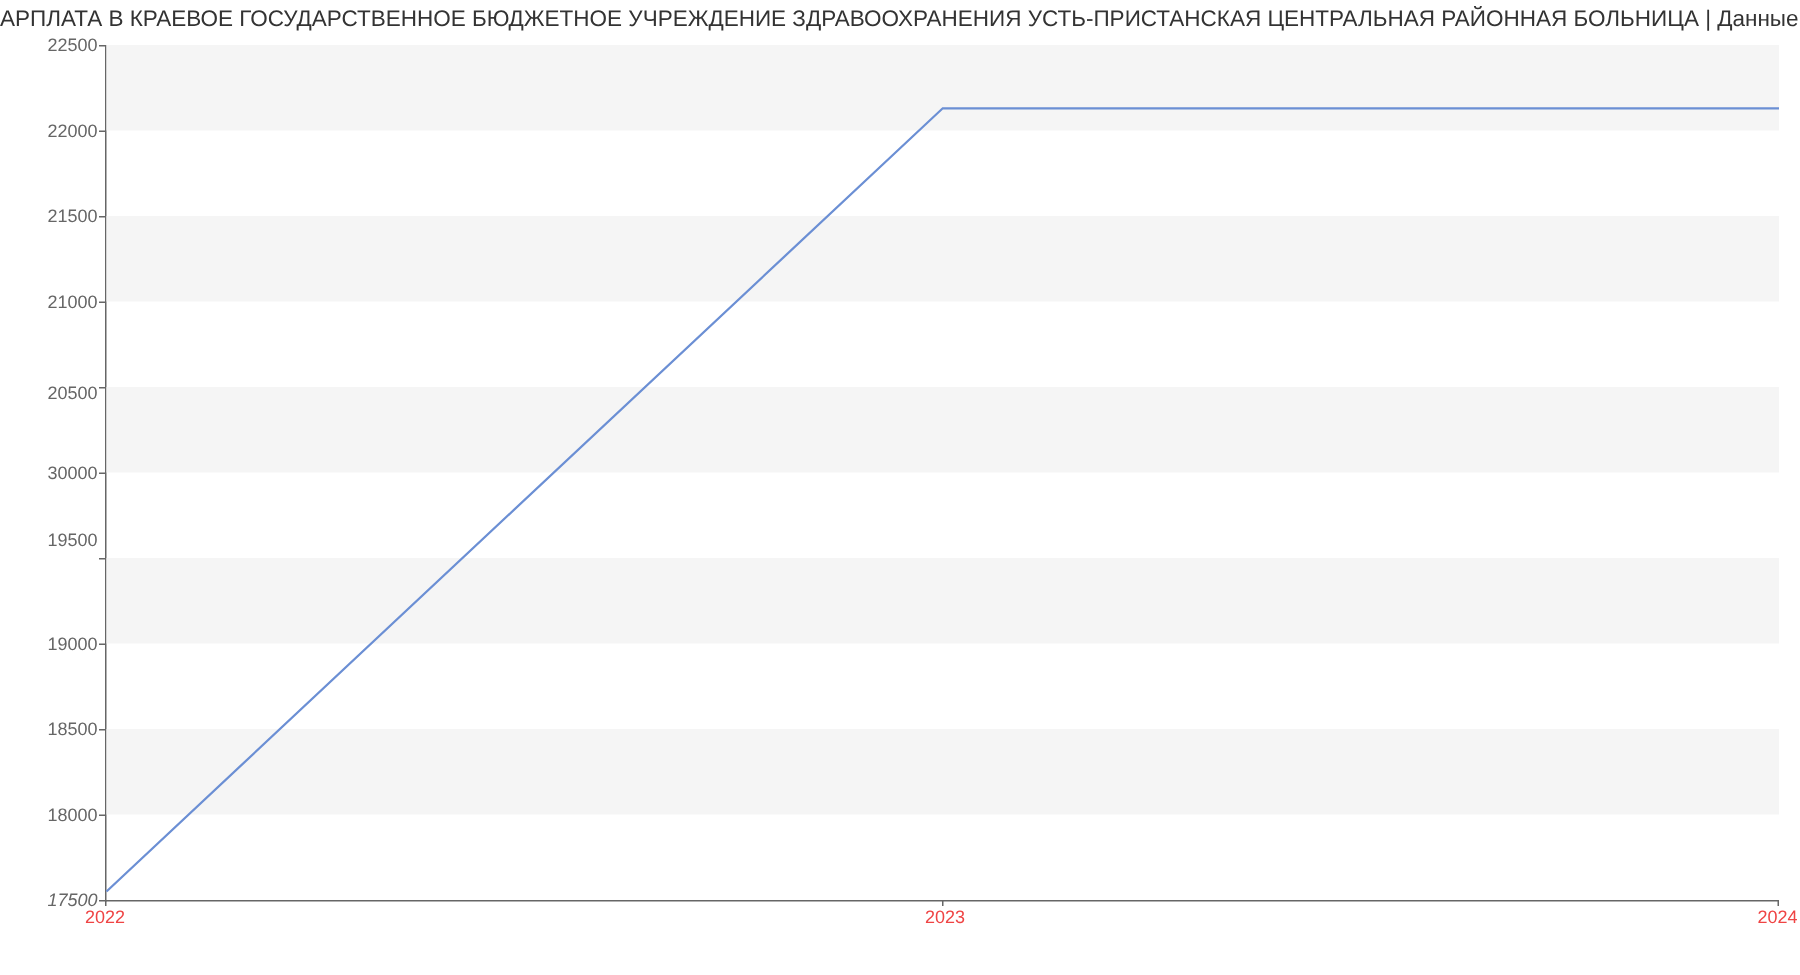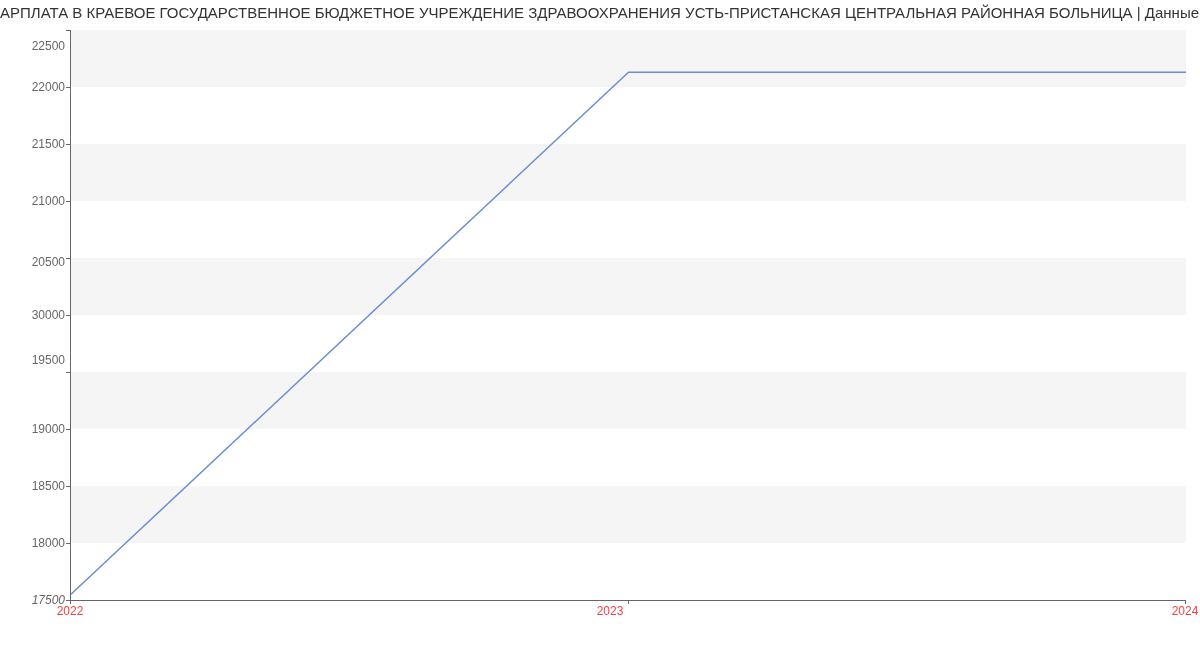--- a/index.html
+++ b/index.html
@@ -113,22 +113,22 @@
     <div class="y-tick-label" style="top: 315px;">30000</div>
     <div class="y-tick-mark" style="top: 315px;"></div>
     <div class="y-tick-label" style="top: 262px;">20500</div>
     <div class="y-tick-mark" style="top: 258px;"></div>
     <div class="y-tick-label" style="top: 201px;">21000</div>
     <div class="y-tick-mark" style="top: 201px;"></div>
     <div class="y-tick-label" style="top: 144px;">21500</div>
     <div class="y-tick-mark" style="top: 144px;"></div>
     <div class="y-tick-label" style="top: 87px;">22000</div>
     <div class="y-tick-mark" style="top: 87px;"></div>
-    <div class="y-tick-label" style="top: 46px;">22500</div>
+    <div class="y-tick-label" style="top: 30px;">22500</div>
     <div class="y-tick-mark" style="top: 30px;"></div>
     <div class="x-tick-label" style="left: 70px;">2022</div>
     <div class="x-tick-mark" style="left: 70px;"></div>
-    <div class="x-tick-label" style="left: 610px; text-align: center;">2023</div>
+    <div class="x-tick-label" style="left: 630px; text-align: center;">2023</div>
     <div class="x-tick-mark" style="left: 627.5px;"></div>
     <div class="x-tick-label" style="left: 1185px;">2024</div>
     <div class="x-tick-mark" style="left: 1185px;"></div>
 
 </div>
 
 </body></html>

